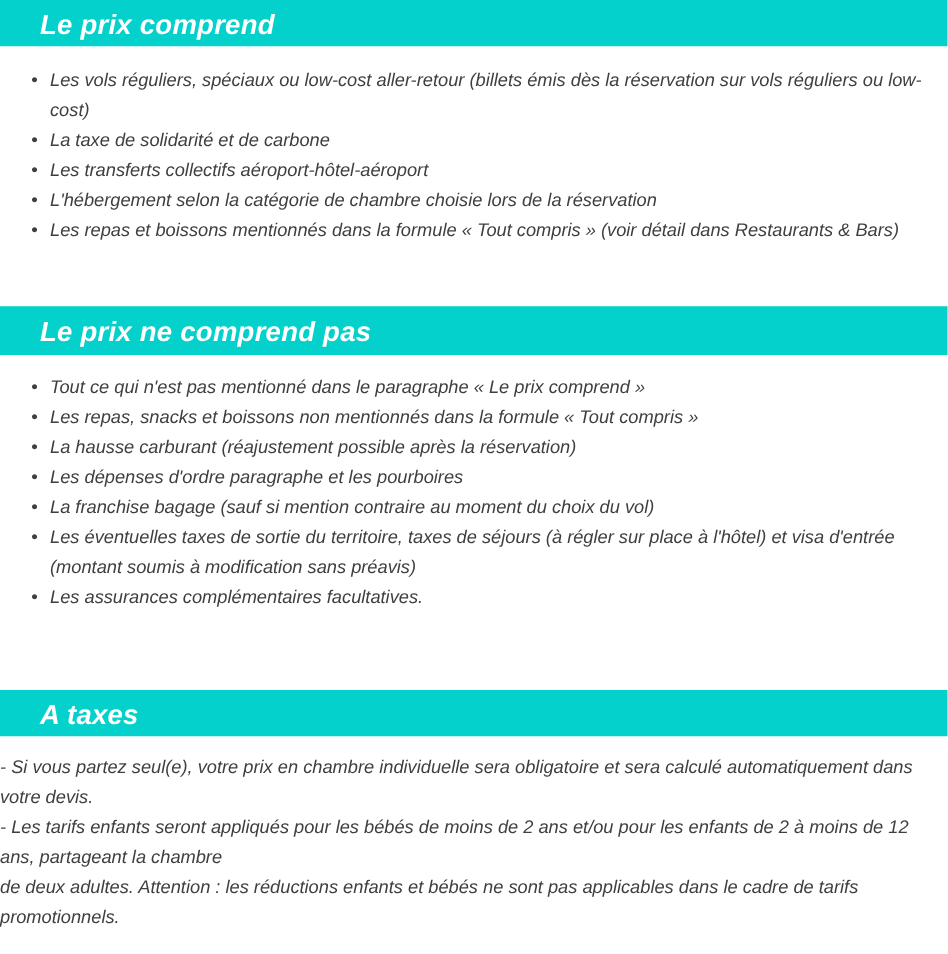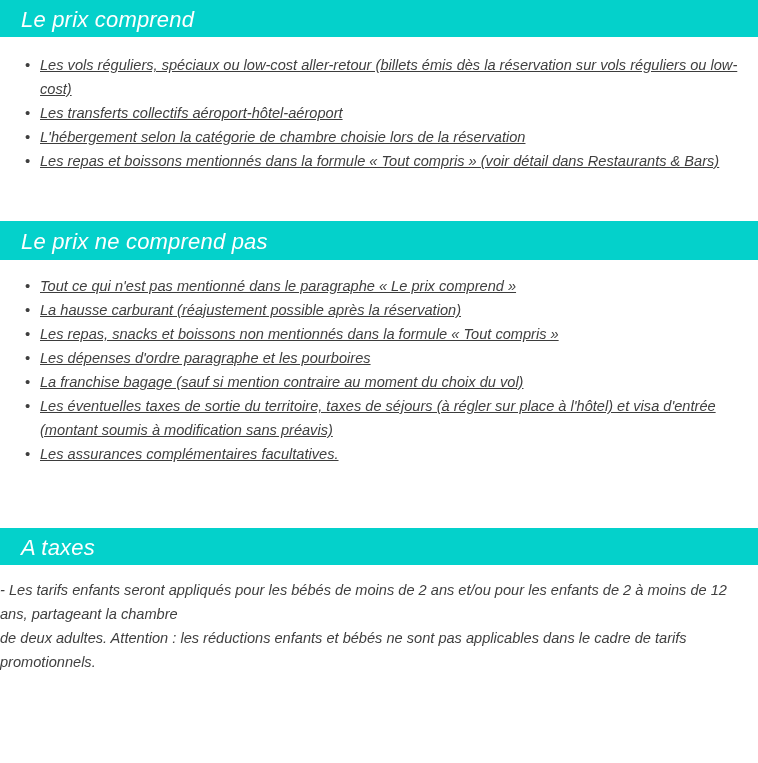--- a/index.html
+++ b/index.html
@@ -19,37 +19,36 @@
     position: relative;
     width: 758px;
     height: 763px;
   }
 
   
   .band {
     background: #04d1cb;
     color: #ffffff;
     font-style: italic;
-    font-weight: normal;
+    font-weight: bold;
     font-size: 22px;
     line-height: 1;
-    padding: 9px 0 9px 21px;
+    padding: 9px 0 9px 32px;
     box-sizing: border-box;
     letter-spacing: 0.2px;
   }
   .band-1 { height: 37px; }
   .band-2 { height: 39px; padding-top: 10px; }
   .band-3 { height: 37px; padding-top: 9px; }
 
   
   ul.bullets {
     list-style: none;
     margin: 0;
     padding: 0;
-    text-decoration: underline;
   }
   ul.bullets li {
     position: relative;
     font-style: italic;
     font-size: 14.6px;
     line-height: 24px;
     color: #3f3f3f;
     padding-left: 40px;
     margin: 0;
   }
@@ -88,45 +87,47 @@
 <body>
 
 <div class="page">
 
   <div class="band band-1">Le prix comprend</div>
 
   <div class="sp-a"></div>
 
   <ul class="bullets">
     <li>Les vols réguliers, spéciaux ou low-cost aller-retour (billets émis dès la réservation sur vols réguliers ou low-cost)</li>
+    <li>La taxe de solidarité et de carbone</li>
     <li>Les transferts collectifs aéroport-hôtel-aéroport</li>
     <li>L'hébergement selon la catégorie de chambre choisie lors de la réservation</li>
     <li>Les repas et boissons mentionnés dans la formule « Tout compris » (voir détail dans Restaurants &amp; Bars)</li>
   </ul>
 
   <div class="sp-b"></div>
 
   <div class="band band-2">Le prix ne comprend pas</div>
 
   <div class="sp-c"></div>
 
   <ul class="bullets">
     <li>Tout ce qui n'est pas mentionné dans le paragraphe « Le prix comprend »</li>
+    <li>Les repas, snacks et boissons non mentionnés dans la formule « Tout compris »</li>
     <li>La hausse carburant (réajustement possible après la réservation)</li>
-    <li>Les repas, snacks et boissons non mentionnés dans la formule « Tout compris »</li>
     <li class="gap-before">Les dépenses d'ordre paragraphe et les pourboires</li>
     <li class="gap-before">La franchise bagage (sauf si mention contraire au moment du choix du vol)</li>
     <li>Les éventuelles taxes de sortie du territoire, taxes de séjours (à régler sur place à l'hôtel) et visa d'entrée (montant soumis à modification sans préavis)</li>
     <li>Les assurances complémentaires facultatives.</li>
   </ul>
 
   <div class="sp-d"></div>
 
   <div class="band band-3">A taxes</div>
 
   <div class="sp-e"></div>
 
   <div class="para">
+    <p>- Si vous partez seul(e), votre prix en chambre individuelle sera obligatoire et sera calculé automatiquement dans votre devis.</p>
     <p>- Les tarifs enfants seront appliqués pour les bébés de moins de 2 ans et/ou pour les enfants de 2 à moins de 12 ans, partageant la chambre</p>
     <p>de deux adultes. Attention : les réductions enfants et bébés ne sont pas applicables dans le cadre de tarifs promotionnels.</p>
   </div>
 
 </div>
 
 </body></html>

